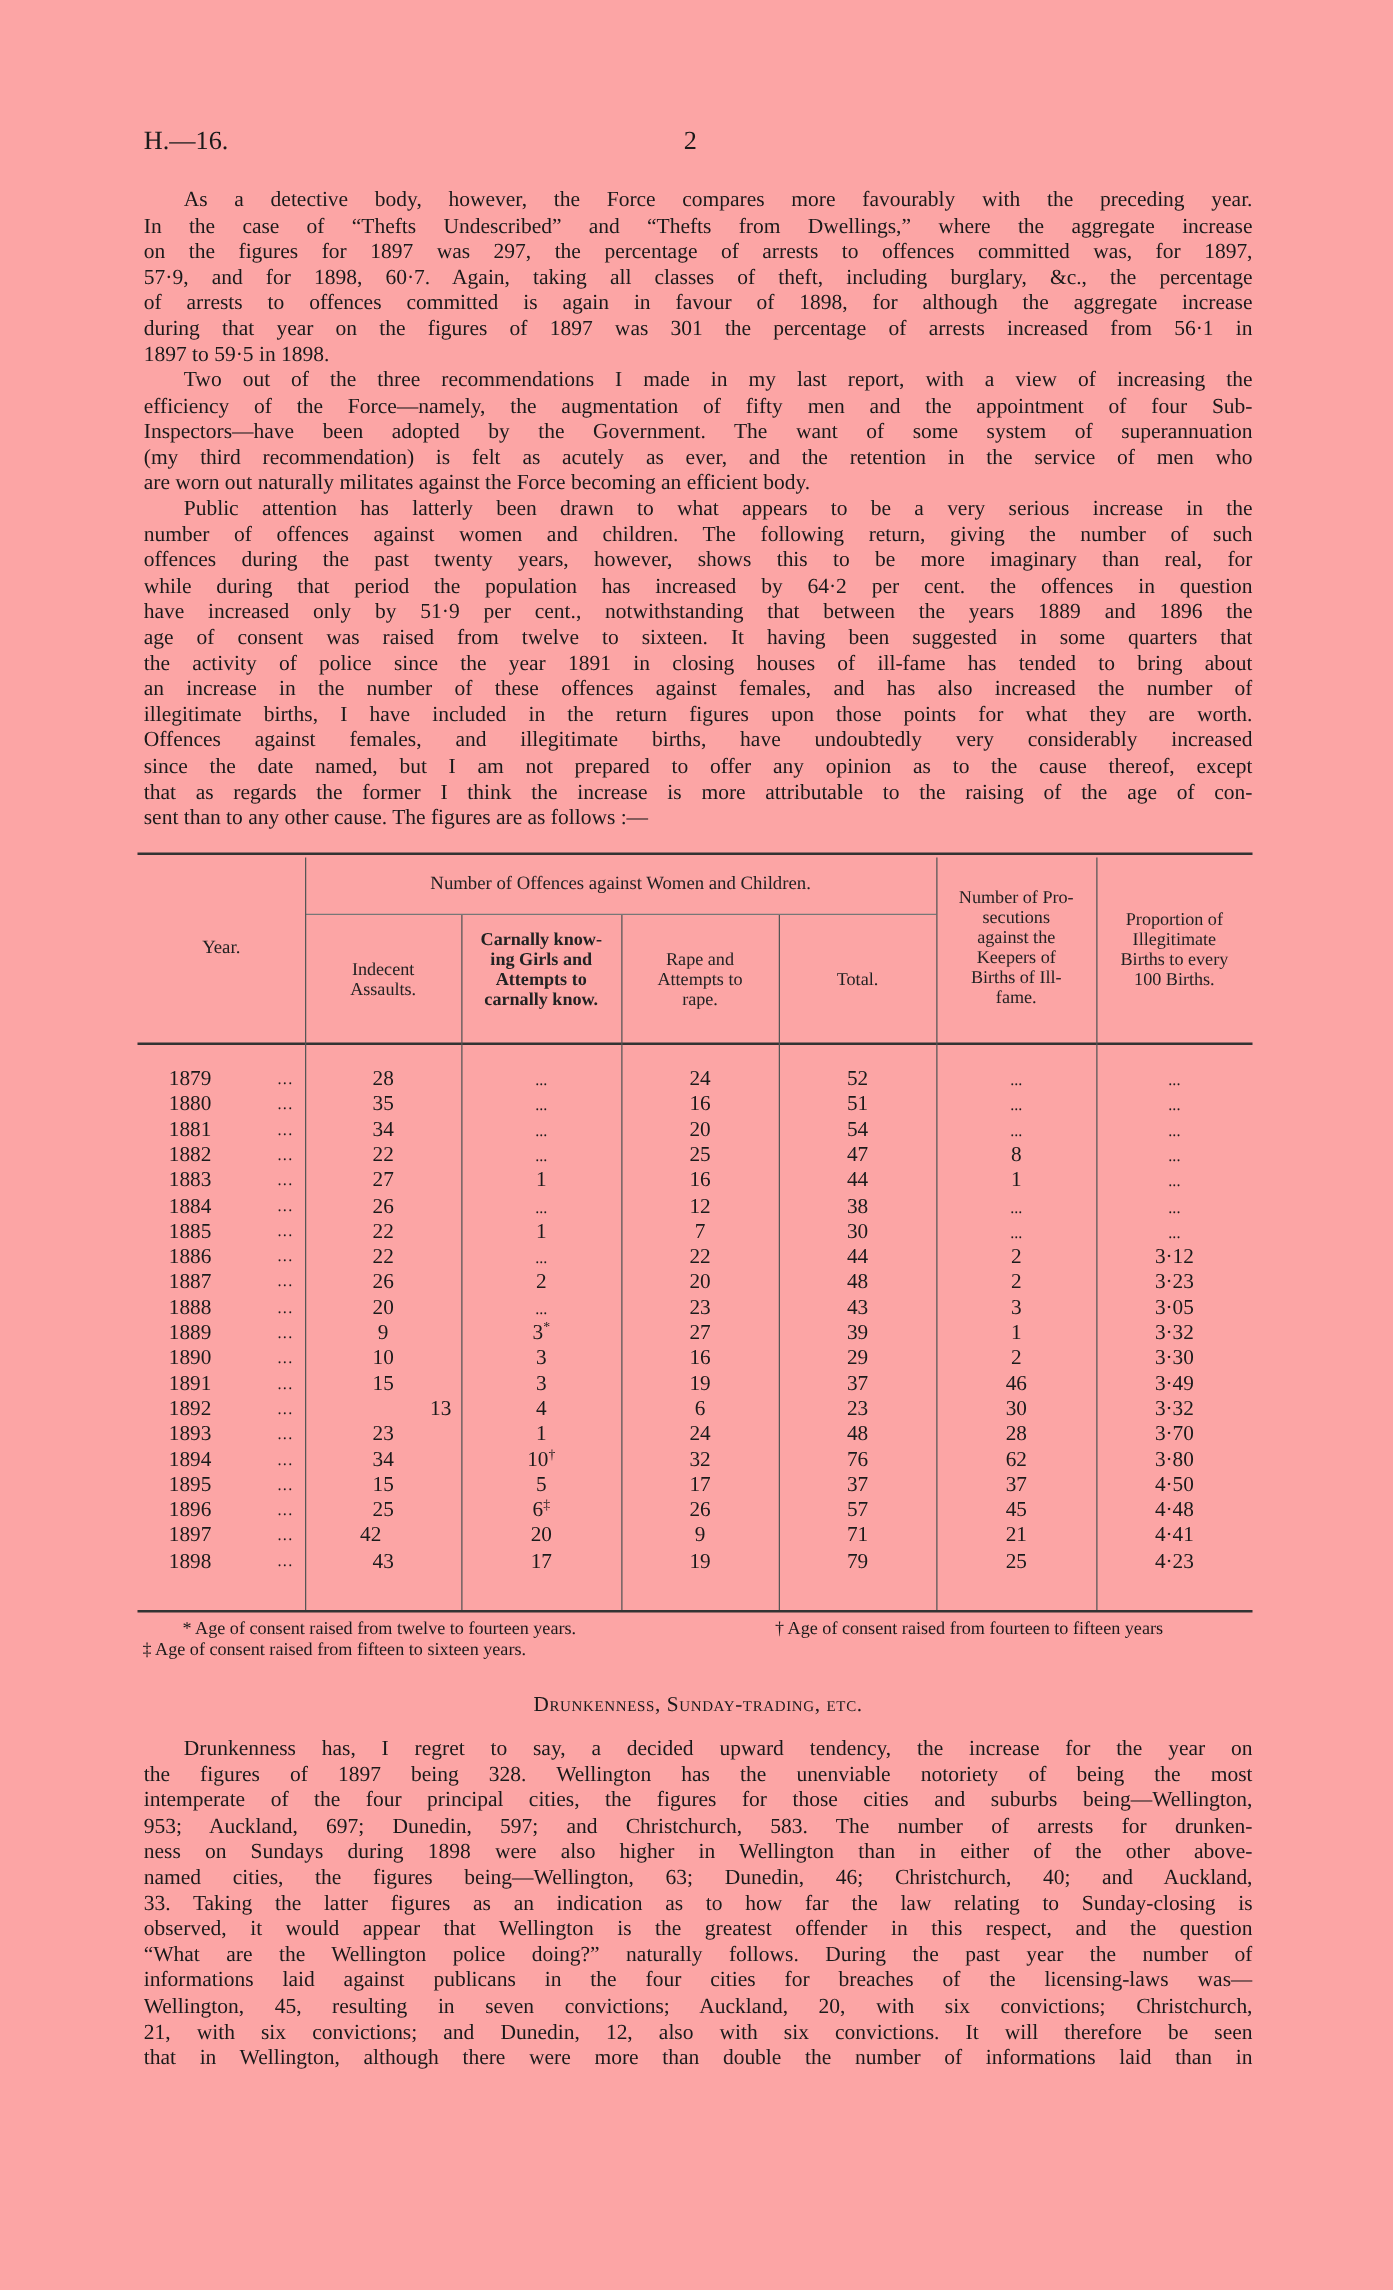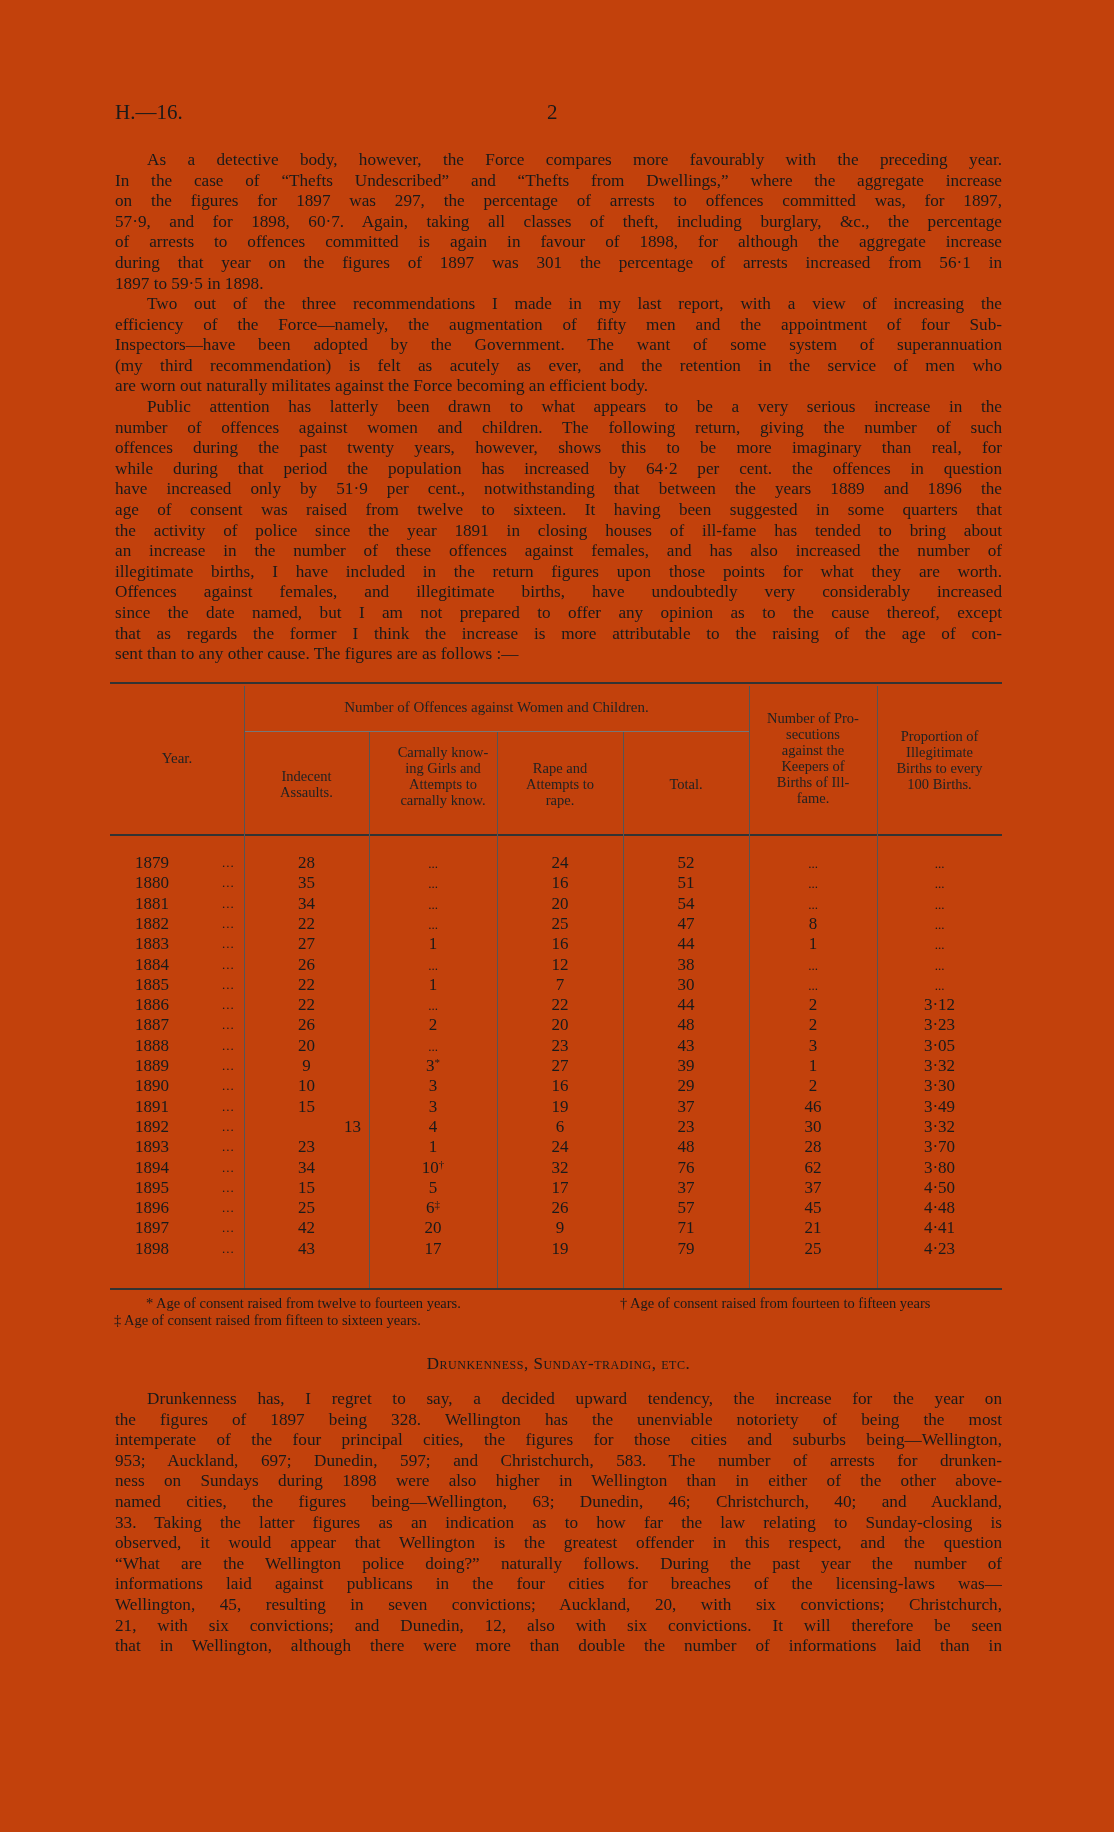--- a/index.html
+++ b/index.html
@@ -1,18 +1,18 @@
 <!DOCTYPE html>
 <html><head>
 <meta charset="utf-8">
 <style>
   html, body { margin: 0; padding: 0; background: #ffffff; }
   body { width: 1114px; height: 1832px; position: relative; overflow: hidden;
          font-family: "DejaVu Serif", "Liberation Serif", serif; color: #1a1a1a; }
-  .page { position: absolute; left: 0; top: 0; width: 1114px; height: 1832px; background: #c2410c; }
+  .page { position: absolute; left: 0; top: 0; width: 1114px; height: 1832px; background: #fca5a5; }
 
   .running-head { position: absolute; top: 100px; left: 115px; font-size: 21px; font-family: "Liberation Serif", serif; }
   .page-number { position: absolute; top: 100px; left: 547px; font-size: 21px; font-family: "Liberation Serif", serif; }
 
   .para { position: absolute; left: 115px; width: 887px; font-family: "Liberation Serif", serif; font-size: 17.2px; }
   .line { height: 20.6px; line-height: 20.6px; white-space: nowrap; text-align: justify; text-align-last: justify; overflow: hidden; }
   .line.last { text-align-last: left; }
   .line.indent { padding-left: 32px; }
 
   
@@ -86,21 +86,21 @@
     <div class="vline" style="left:639px;top:4px;height:602px;"></div>
     <div class="vline" style="left:767px;top:4px;height:602px;"></div>
 
     <div class="hdr" style="left:0;width:134px;top:68px;font-size:15px;">Year.</div>
     <div class="hdr" style="left:134px;width:505px;top:17px;font-size:15px;">Number of Offences against Women and Children.</div>
 
     <div class="hdr" style="left:134px;width:125px;top:86px;">
       <div>Indecent</div>
       <div>Assaults.</div>
     </div>
-    <div class="hdr" style="left:269px;width:128px;top:62px;">
+    <div class="hdr" style="left:259px;width:128px;top:62px;font-weight:bold;">
       <div>Carnally know-</div>
       <div>ing Girls and</div>
       <div>Attempts to</div>
       <div>carnally know.</div>
     </div>
     <div class="hdr" style="left:387px;width:126px;top:78px;">
       <div>Rape and</div>
       <div>Attempts to</div>
       <div>rape.</div>
     </div>
@@ -297,21 +297,21 @@
           <div class="cell" style="left: 134px; width: 125px; top: 516.1px;"><span>25</span></div>
           <div class="cell" style="left: 259px; width: 128px; top: 516.1px;"><span>6</span><sup class="mark">‡</sup></div>
           <div class="cell" style="left: 387px; width: 126px; top: 516.1px;"><span>26</span></div>
           <div class="cell" style="left: 513px; width: 126px; top: 516.1px;"><span>57</span></div>
           <div class="cell" style="left: 639px; width: 128px; top: 516.1px;"><span>45</span></div>
           <div class="cell" style="left: 767px; width: 125px; top: 516.1px;"><span>4·48</span></div>
         </div>
         <div>
           <div class="year" style="top: 536.4px;">1897</div>
           <div class="dots" style="top: 536.4px;">...</div>
-          <div class="cell" style="left: 134px; width: 125px; top: 536.4px;"><span>42</span></div>
+          <div class="cell" style="left: 124px; width: 125px; top: 536.4px;"><span>42</span></div>
           <div class="cell" style="left: 259px; width: 128px; top: 536.4px;"><span>20</span></div>
           <div class="cell" style="left: 387px; width: 126px; top: 536.4px;"><span>9</span></div>
           <div class="cell" style="left: 513px; width: 126px; top: 536.4px;"><span>71</span></div>
           <div class="cell" style="left: 639px; width: 128px; top: 536.4px;"><span>21</span></div>
           <div class="cell" style="left: 767px; width: 125px; top: 536.4px;"><span>4·41</span></div>
         </div>
         <div>
           <div class="year" style="top: 556.7px;">1898</div>
           <div class="dots" style="top: 556.7px;">...</div>
           <div class="cell" style="left: 134px; width: 125px; top: 556.7px;"><span>43</span></div>

